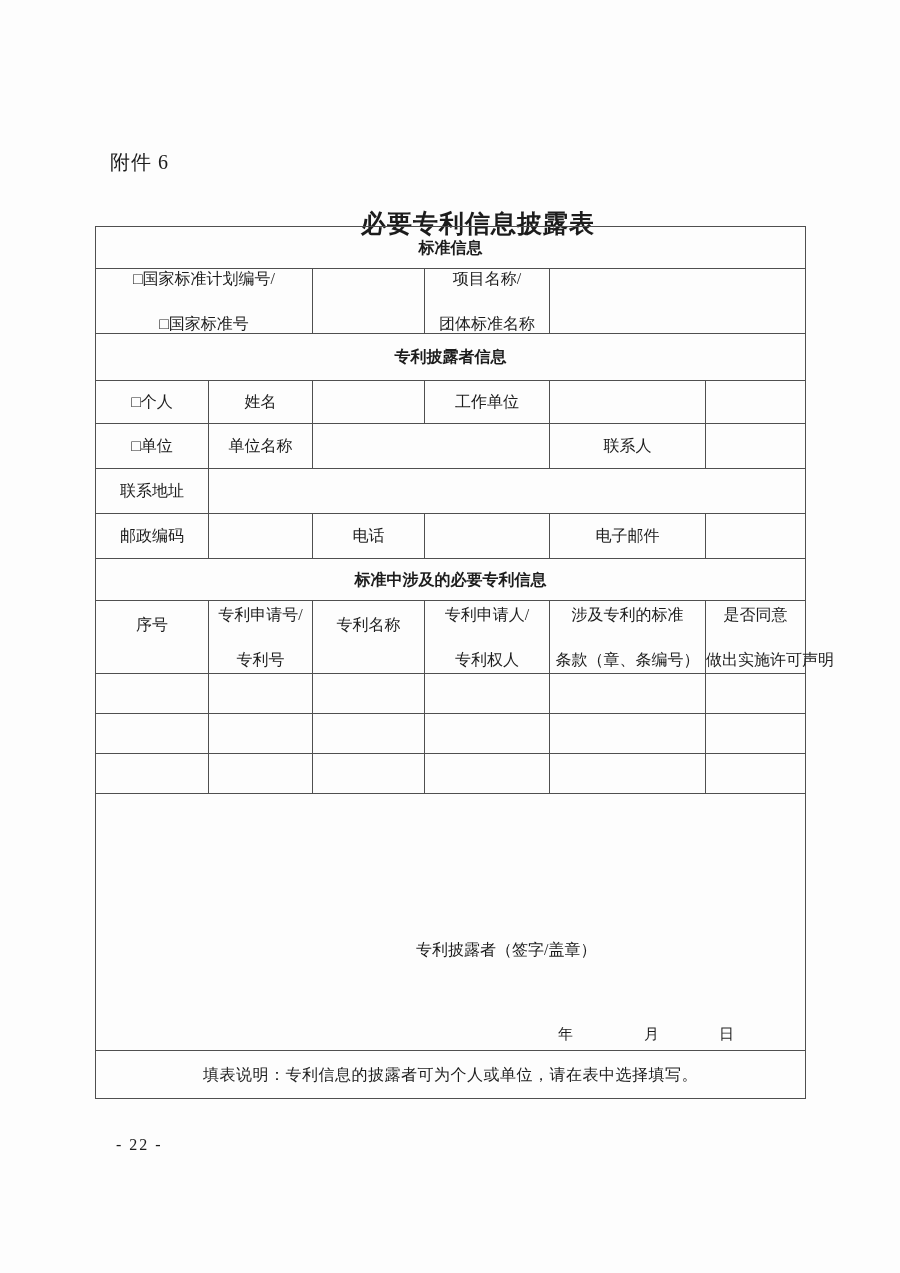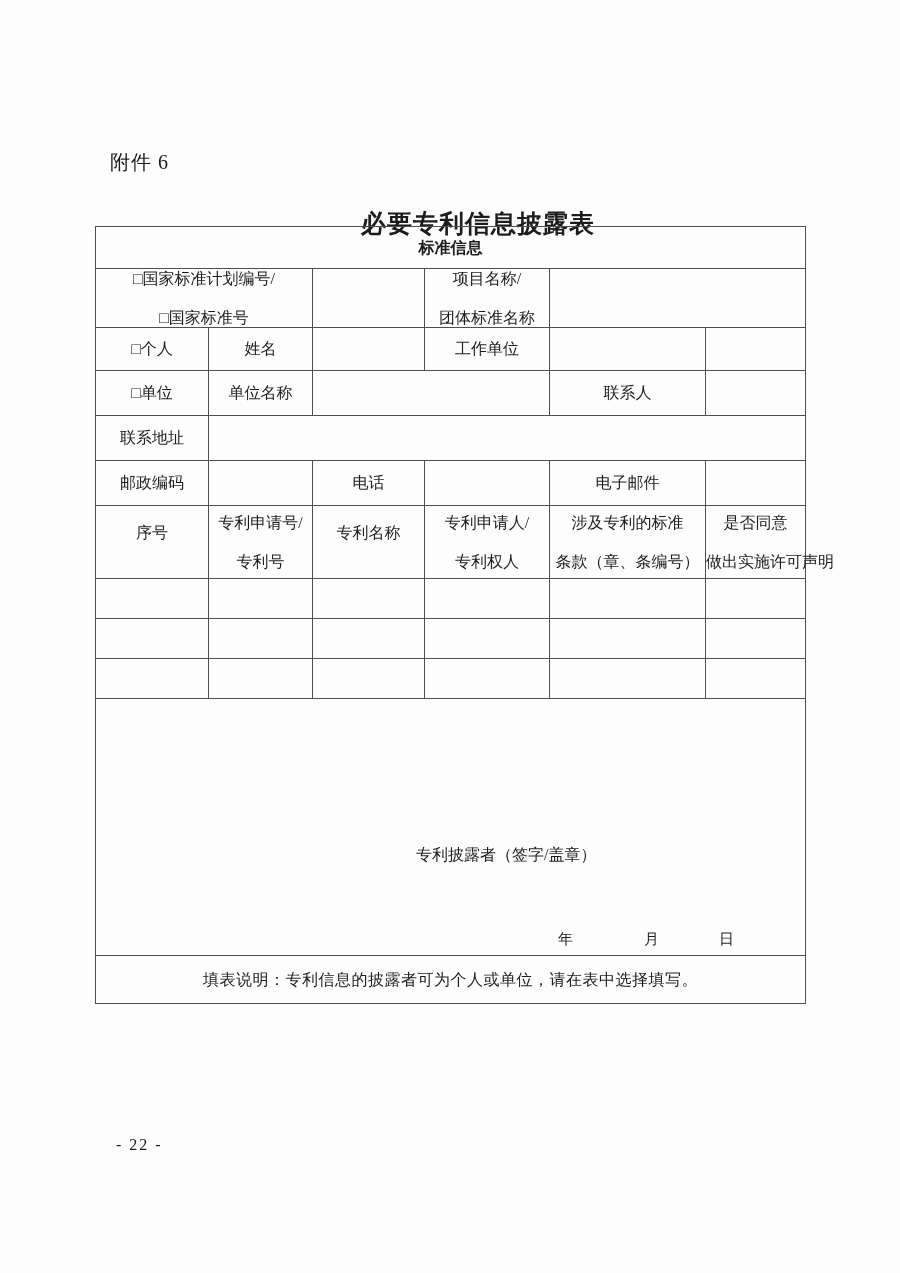--- a/index.html
+++ b/index.html
@@ -36,21 +36,21 @@
   tr.h67{height:56px;}
   tr.h47{height:47px;}
   tr.h43{height:43px;}
   tr.h45{height:45px;}
   tr.h73{height:73px;}
   tr.h40{height:40px;}
   tr.h257{height:257px;}
   tr.h48{height:48px;}
   td.sec{font-weight:bold;}
   td.two-line div{line-height:1.2;}
-  td.two-line div + div{margin-top:20px;}
+  td.two-line div + div{margin-top:26px;}
   td.ph{font-size:15px;}
   td.ph .nowrap{white-space:nowrap;}
   td.sig-cell{position:relative;}
   .sig-label{position:absolute;left:320px;top:146px;font-size:16px;white-space:nowrap;}
   .date-year{position:absolute;left:462px;top:231px;font-size:15px;}
   .date-month{position:absolute;left:548px;top:231px;font-size:15px;}
   .date-day{position:absolute;left:623px;top:231px;font-size:15px;}
   td.note-cell{text-align:left;padding-left:2px;font-size:14px;letter-spacing:0.5px;}
   .page-number{
     position:absolute;left:116px;top:1136px;
@@ -87,20 +87,23 @@
         <div>□国家标准号</div>
       </td>
       <td></td>
       <td class="two-line">
         <div>项目名称/</div>
         <div>团体标准名称</div>
       </td>
       <td colspan="2"></td>
     </tr>
 
+    <tr class="h47">
+      <td colspan="6" class="sec">专利披露者信息</td>
+    </tr>
 
     <tr class="h43">
       <td>□个人</td>
       <td>姓名</td>
       <td></td>
       <td>工作单位</td>
       <td></td>
       <td></td>
     </tr>
 
@@ -119,20 +122,23 @@
 
     <tr class="h45">
       <td>邮政编码</td>
       <td></td>
       <td>电话</td>
       <td></td>
       <td>电子邮件</td>
       <td></td>
     </tr>
 
+    <tr class="h42">
+      <td colspan="6" class="sec">标准中涉及的必要专利信息</td>
+    </tr>
 
     <tr class="h73">
       <td class="two-line ph">
         <div>序号</div>
         <div></div>
       </td>
       <td class="two-line ph">
         <div>专利申请号/</div>
         <div>专利号</div>
       </td>

